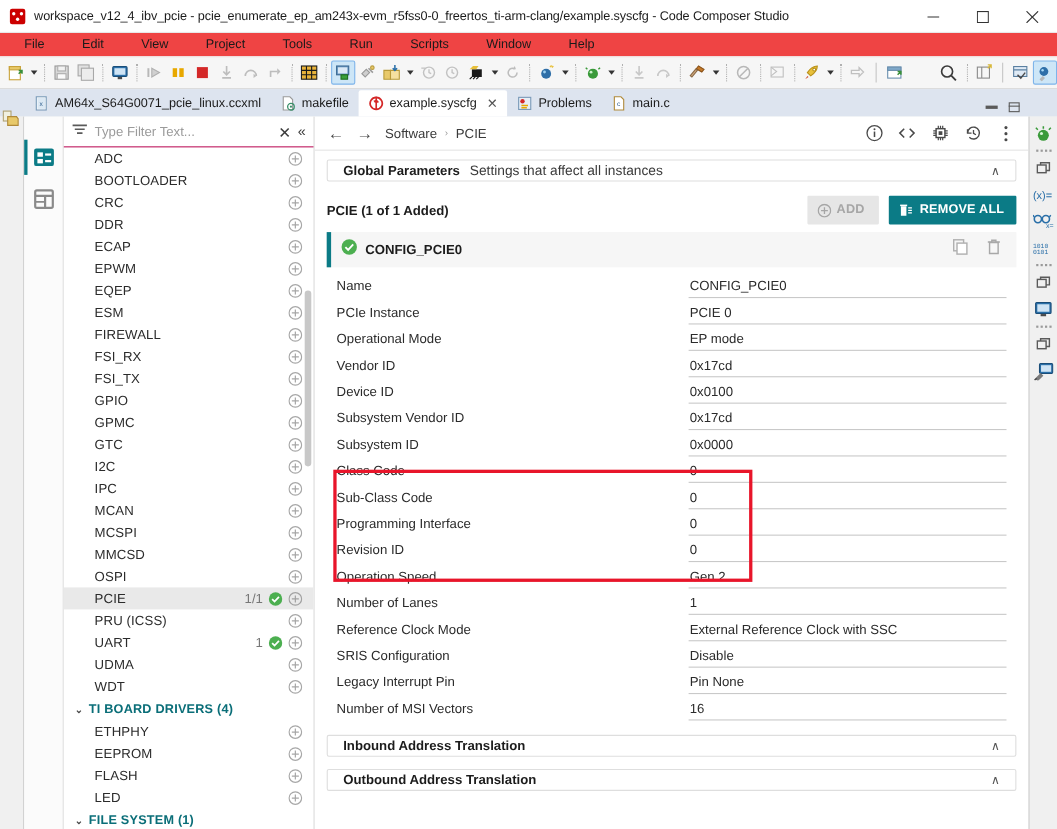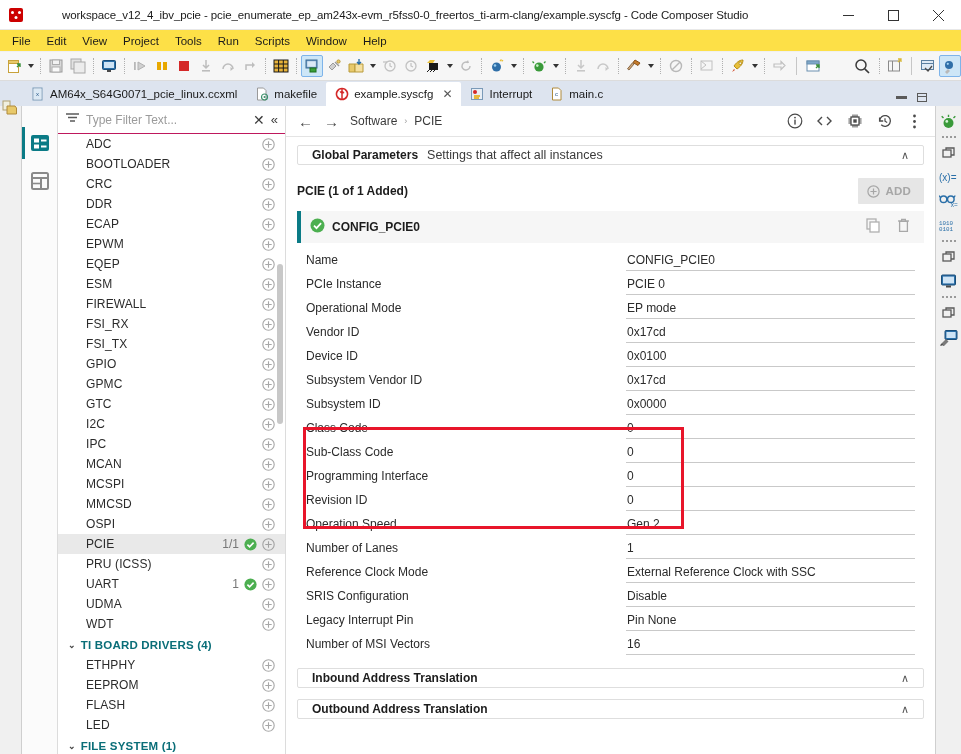--- a/index.html
+++ b/index.html
@@ -22,31 +22,31 @@
     position: relative; flex: none;
   }
   .app-logo .cube {
     position: absolute; inset: 1px; background: #cc0000; border-radius: 2px;
   }
   .app-logo .cube::before {
     content: ''; position: absolute; left: 2px; top: 3px; width: 3px; height: 3px;
     background: #fff; border-radius: 50%;
     box-shadow: 7px 0 0 #fff, 3.5px 5px 0 #fff;
   }
-  .title-text { font-size: 11.5px; color: #1a1a1a; letter-spacing: -0.1px; margin-left: 31px; }
+  .title-text { font-size: 11.5px; color: #1a1a1a; letter-spacing: -0.1px; }
   .win-controls { position: absolute; right: 0; top: 0; height: 30px; display: flex; }
   .win-btn {
     width: 45px; height: 30px; display: flex; align-items: center; justify-content: center;
     font-size: 13px; color: #333; cursor: default;
   }
 
   
   .menubar {
-    height: 22px; background: #fde047; display: flex; align-items: center;
-    padding-left: 4px; border-bottom: 1px solid #f0f0f0;
+    height: 22px; background: #ef4444; display: flex; align-items: center;
+    padding-left: 14px; border-bottom: 1px solid #f0f0f0; gap: 18px;
   }
   .menu-item {
     font-size: 11.5px; color: #1a1a1a; padding: 2px 8px; cursor: default;
   }
 
   
   .toolbar {
     height: 29px; background: #f6f6f6; display: flex; align-items: center;
     padding-left: 3px; border-bottom: 1px solid #dcdcdc;
   }
@@ -512,21 +512,21 @@
       <span class="closex">✕</span>
     </div>
     <div class="tab">
       <span class="tabicon">
         <svg width="14" height="14" viewBox="0 0 14 14">
             <rect x="1.5" y="1.5" width="11" height="11" fill="#e8eef5" stroke="#7a9ab8"></rect>
             <circle cx="5" cy="5" r="2" fill="#d42828"></circle>
             <path d="M4 9 h6 M4 11 h5" stroke="#e8a800" stroke-width="1.4"></path>
           </svg>
       </span>
-      <span>Interrupt</span>
+      <span>Problems</span>
     </div>
     <div class="tab">
       <span class="tabicon">
         <svg width="14" height="14" viewBox="0 0 14 14">
             <path d="M2.5 1 h6 l2.5 2.5 v9.5 h-8.5 z" fill="#fff" stroke="#b08a3a"></path>
             <text x="5" y="9" font-size="6" fill="#2a5a8a" font-family="Liberation Sans">c</text>
           </svg>
       </span>
       <span>main.c</span>
     </div>
@@ -866,20 +866,28 @@
 
         <div class="sec-head">
           <span class="st">PCIE (1 of 1 Added)</span>
           <span class="btns">
             <span class="btn-add">
               <svg width="13" height="13" viewBox="0 0 13 13">
                   <circle cx="6.5" cy="6.5" r="5.6" fill="none" stroke="#a6a6a6" stroke-width="1.2"></circle>
                   <path d="M6.5 3.4 v6.2 M3.4 6.5 h6.2" stroke="#a6a6a6" stroke-width="1.2"></path>
                 </svg>
               <span>ADD</span>
+            </span>
+            <span class="btn-remove">
+              <svg width="13" height="14" viewBox="0 0 13 14">
+                  <rect x="1.3" y="2" width="6.4" height="1.4" fill="#fff"></rect>
+                  <path d="M2 3.6 h5 v8.6 h-5 z" fill="#fff"></path>
+                  <path d="M8.6 5 h3.4 M8.6 7.3 h3.4 M8.6 9.6 h3.4" stroke="#fff" stroke-width="1.1"></path>
+                </svg>
+              <span>REMOVE ALL</span>
             </span>
           </span>
         </div>
 
         <div class="inst-head">
           <span>
             <svg width="15" height="15" viewBox="0 0 15 15">
                 <circle cx="7.5" cy="7.5" r="7" fill="#4caf50"></circle>
                 <path d="M4 7.6 l2.5 2.6 l4.6-5" stroke="#fff" stroke-width="1.7" fill="none"></path>
               </svg>

